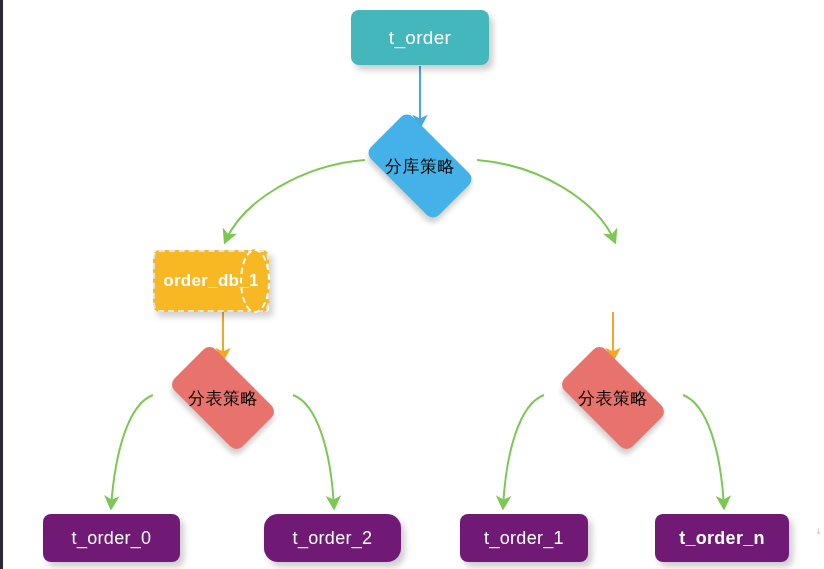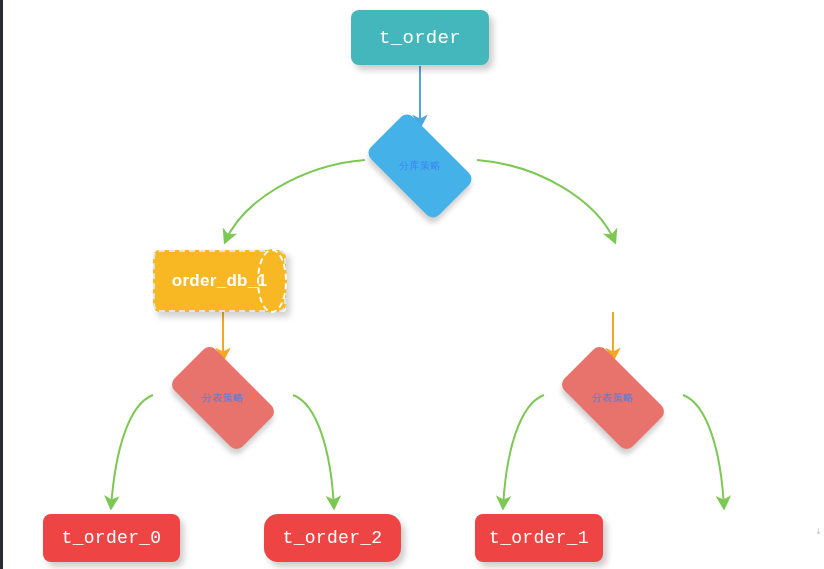--- a/index.html
+++ b/index.html
@@ -29,28 +29,27 @@
     align-items: center;
     justify-content: center;
     box-sizing: border-box;
     color: #ffffff;
     white-space: nowrap;
   }
   
   .rect {
     border-radius: 8px;
     box-shadow: 4px 5px 6px rgba(0,0,0,0.20);
-    font-family: Liberation Mono, monospace;
   }
   .rect .lbl {
     font-size: 19px;
     letter-spacing: .3px;
   }
   .rect.teal { background: #43b7bb; }
-  .rect.purple { background: #ef4444; }
+  .rect.purple { background: #701a75; }
   .rect.purple .lbl { font-size: 18px; }
   .rect.purple.bold .lbl { font-weight: bold; }
 
   
   .diamond-wrap {
     position: absolute;
   }
   .diamond-shape {
     position: absolute;
     left: 0; top: 0;
@@ -61,22 +60,22 @@
   }
   .diamond-shape.blue { background: #44b2e8; }
   .diamond-shape.red  { background: #e8726c; }
   .diamond-label {
     position: absolute;
     left: 0; top: 0;
     width: 100%; height: 100%;
     display: flex;
     align-items: center;
     justify-content: center;
-    color: #3b82f6;
-    font-size: 10px;
+    color: #000000;
+    font-size: 17px;
     letter-spacing: .5px;
     white-space: nowrap;
   }
 
   
   .cyl {
     position: absolute;
     box-shadow: 4px 5px 6px rgba(0,0,0,0.18);
     border-radius: 4px;
   }
@@ -164,21 +163,21 @@
 
   <div class="node rect teal" style="left:348px; top:10px; width:138px; height:55px;">
     <span class="lbl">t_order</span>
   </div>
 
   <div class="diamond-wrap" style="left:349px; top:124px; width:136px; height:84px;">
     <div class="diamond-shape blue"></div>
     <div class="diamond-label">分库策略</div>
   </div>
 
-  <div class="cyl" style="left:150px; top:250px; width:133px; height:62px;text-decoration:underline;">
+  <div class="cyl" style="left:150px; top:250px; width:116px; height:62px;text-decoration:underline;">
     <div class="body"></div>
     <div class="cap"></div>
     <div class="lbl">order_db_1</div>
   </div>
 
 
   <div class="diamond-wrap" style="left:152px; top:357px; width:136px; height:82px;">
     <div class="diamond-shape red"></div>
     <div class="diamond-label">分表策略</div>
   </div>
@@ -189,20 +188,23 @@
   </div>
 
   <div class="node rect purple" style="left:40px; top:514px; width:137px; height:48px;">
     <span class="lbl">t_order_0</span>
   </div>
 
   <div class="node rect purple" style="left:261px; top:514px; width:137px; height:48px;border-radius:14px;">
     <span class="lbl">t_order_2</span>
   </div>
 
-  <div class="node rect purple" style="left:472px; top:514px; width:128px; height:48px;">
+  <div class="node rect purple" style="left:457px; top:514px; width:128px; height:48px;">
     <span class="lbl">t_order_1</span>
   </div>
 
+  <div class="node rect purple bold" style="left:652px; top:514px; width:134px; height:48px;">
+    <span class="lbl">t_order_n</span>
+  </div>
 
   <div class="watermark">⇥</div>
 
 </div>
 
 </body></html>

